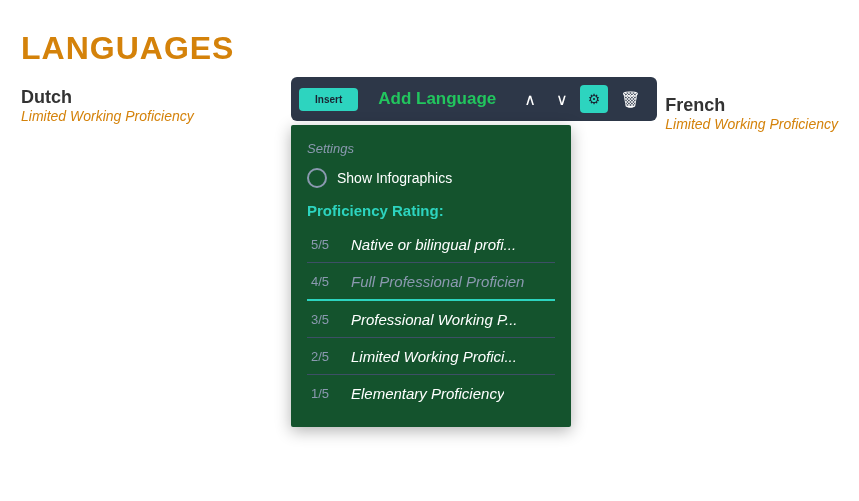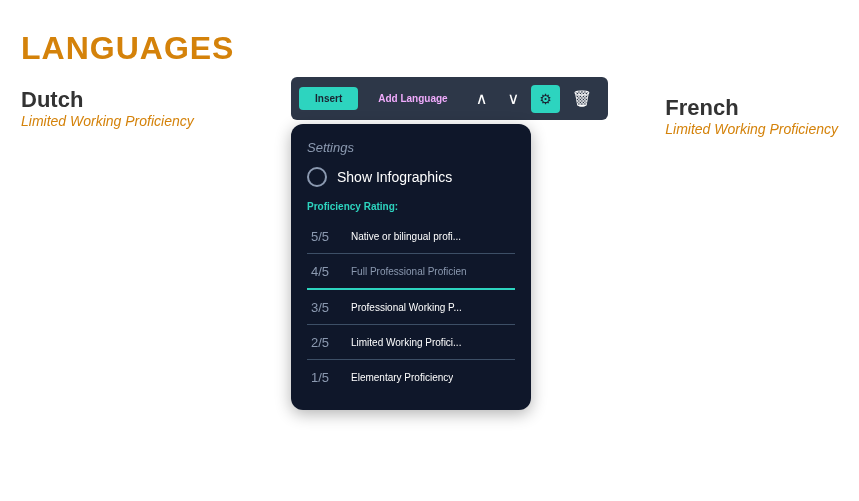--- a/index.html
+++ b/index.html
@@ -44,21 +44,21 @@
       gap: 30px;
       min-width: 280px;
     }
 
     .language-entry {
       display: flex;
       flex-direction: column;
     }
 
     .language-name {
-      font-size: 22px;
+      font-size: 18px;
       font-weight: 700;
       color: #333;
     }
 
     .language-level {
       font-size: 14px;
       color: #d4820a;
       font-style: italic;
     }
 
@@ -90,22 +90,22 @@
       font-weight: 600;
     }
 
     .btn-insert {
       background: #2dd4bf;
       color: #1a2332;
     }
 
     .btn-add-language {
       background: transparent;
-      color: #f0abfc;
-      font-size: 10px;
+      color: #22c55e;
+      font-size: 17px;
     }
 
     .btn-icon {
       background: transparent;
       color: #fff;
       font-size: 16px;
       padding: 6px 8px;
       border: none;
       cursor: pointer;
       border-radius: 4px;
@@ -115,25 +115,25 @@
       background: #2dd4bf;
       color: #1a2332;
       font-size: 14px;
       padding: 6px 8px;
       border: none;
       cursor: pointer;
       border-radius: 4px;
     }
 
     .dropdown-panel {
-      background: #0f172a;
-      border-radius: 12px;
+      background: #14532d;
+      border-radius: 2px;
       padding: 16px;
       margin-top: 4px;
-      width: 240px;
+      width: 280px;
       box-shadow: 0 4px 16px rgba(0,0,0,0.3);
     }
 
     .settings-label {
       color: #8b99b0;
       font-size: 13px;
       font-style: italic;
       margin-bottom: 12px;
     }
 
@@ -153,21 +153,21 @@
       flex-shrink: 0;
     }
 
     .show-infographics-label {
       color: #fff;
       font-size: 14px;
     }
 
     .proficiency-label {
       color: #2dd4bf;
-      font-size: 10px;
+      font-size: 15px;
       font-weight: 600;
       margin-bottom: 8px;
     }
 
     .proficiency-list {
       display: flex;
       flex-direction: column;
       gap: 1px;
     }
 
@@ -189,24 +189,25 @@
     }
 
     .proficiency-score {
       color: #8b99b0;
       font-size: 13px;
       min-width: 28px;
     }
 
     .proficiency-name {
       color: #fff;
-      font-size: 10px;
+      font-size: 15px;
       white-space: nowrap;
       overflow: hidden;
       text-overflow: ellipsis;
+      font-style: italic;
     }
 
     .proficiency-item.active-item .proficiency-name {
       color: #8b99b0;
     }
 
     .right-panel {
       position: absolute;
       right: 0;
       top: 8px;

